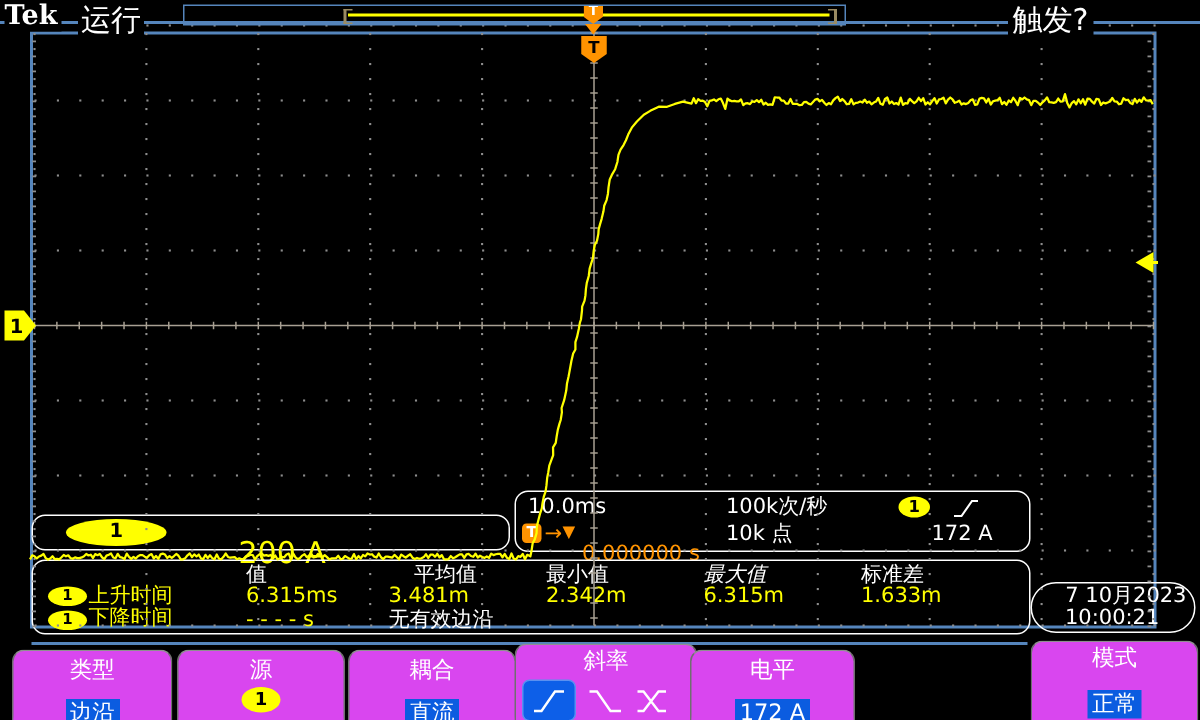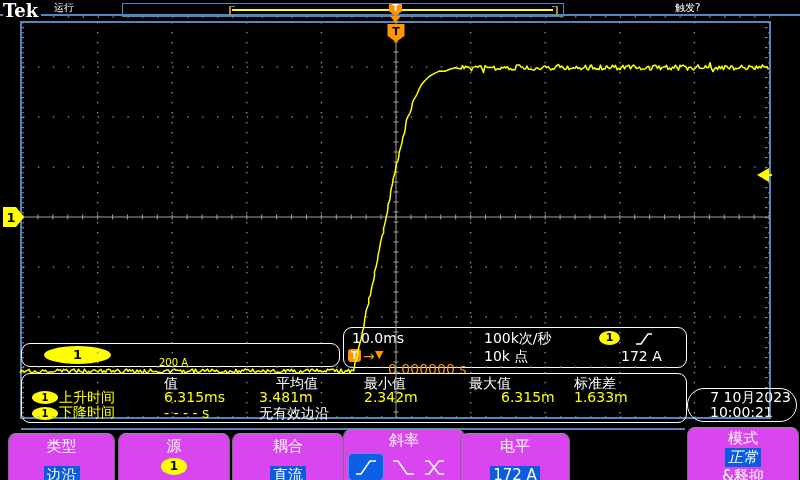--- a/index.html
+++ b/index.html
@@ -1,18 +1,18 @@
 <!DOCTYPE html>
 <html><head>
 <meta charset="utf-8">
 <style>
   html,body{margin:0;padding:0;background:#000;}
   #screen{position:relative;width:800px;height:480px;background:#000;overflow:hidden;
           font-family:"DejaVu Sans",sans-serif;}
-  .t{position:absolute;white-space:nowrap;color:#fff;font-size:10px;line-height:1.1;}
+  .t{position:absolute;white-space:nowrap;color:#fff;font-size:20px;line-height:1.1;}
   .yellow{color:#ffff00;}
   .orange{color:#ff9300;}
   
   #logo{left:3px;top:1px;font-family:"DejaVu Serif",serif;font-weight:bold;font-size:18px;background:#000;padding-right:3px;z-index:7;}
   #run{left:52px;top:2px;background:#000;padding:0 2px;z-index:7;}
   #trigstat{left:672px;top:2px;background:#000;padding:0 3px;z-index:7;text-align:right;}
   #topsep{position:absolute;left:0;top:14px;width:800px;height:2px;background:#5585bc;z-index:6;}
   #recbar{position:absolute;left:122px;top:3px;width:440px;height:12px;border:1px solid #5585bc;z-index:7;}
   #recline{position:absolute;left:109px;top:5px;width:321px;height:2px;background:#ffff00;}
   .bracket{position:absolute;top:2px;width:4px;height:8px;border-top:1px solid #9b8b63;border-bottom:1px solid #9b8b63;}
@@ -92,29 +92,29 @@
     <span class="t small orange" style="left:31px;top:21px;font-size:11px;">▼</span>
     <span class="t small orange" style="left:44px;top:21px;margin-top:13px;">0.000000 s</span>
     <span class="t small" style="left:140px;top:21px;">10k 点</span>
     <span class="t small" style="left:277px;top:21px;">172 A</span>
   </div>
 
   <div class="box" id="mbox">
     <span class="t small" style="left:142px;top:2px;">值</span>
     <span class="t small" style="left:254px;top:2px;">平均值</span>
     <span class="t small" style="left:342px;top:2px;">最小值</span>
-    <span class="t small" style="left:447px;top:2px;">最大值</span>
+    <span class="t small" style="left:447px;top:2px;font-style:italic;">最大值</span>
     <span class="t small" style="left:552px;top:2px;">标准差</span>
 
     <div class="badge mb" style="left:10px;top:17px;">1</div>
     <span class="t small yellow" style="left:37px;top:16px;">上升时间</span>
     <span class="t small yellow" style="left:142px;top:16px;">6.315ms</span>
     <span class="t small yellow" style="left:237px;top:16px;">3.481m</span>
     <span class="t small yellow" style="left:342px;top:16px;">2.342m</span>
-    <span class="t small yellow" style="left:447px;top:16px;margin-left:32px;">6.315m</span>
+    <span class="t small yellow" style="left:447px;top:16px;">6.315m</span>
     <span class="t small yellow" style="left:552px;top:16px;">1.633m</span>
 
     <div class="badge mb" style="left:10px;top:33px;">1</div>
     <span class="t small yellow" style="left:37px;top:32px;font-family:Liberation Mono, monospace;">下降时间</span>
     <span class="t small yellow" style="left:142px;top:32px;">- - - - s</span>
     <span class="t small" style="left:237px;top:32px;">无有效边沿</span>
   </div>
 
   <div class="box" id="dtbox">
     <span class="t small" style="right:5px;top:1px;">7 10月2023</span>
@@ -1149,16 +1149,16 @@
   <div class="btn" style="left:232px;top:433px;width:110px;height:47px;">
     <div class="blabel">耦合</div>
     <span class="bval hl">直流</span>
   </div>
   <div class="btn" style="left:460px;top:433px;width:108px;height:47px;">
     <div class="blabel">电平</div>
     <span class="bval hl">172 A</span>
   </div>
   <div class="btn" style="left:687px;top:427px;width:110px;height:53px;">
     <div class="blabel" style="margin-top:1px;">模式</div>
-    <div><span class="bval hl" style="margin-top:0;font-style:italic;">正常</span></div>
+    <div><span class="bval hl" style="margin-top:12px;">正常</span></div>
     <div>&amp;释抑</div>
   </div>
 </div>
 
 </body></html>

